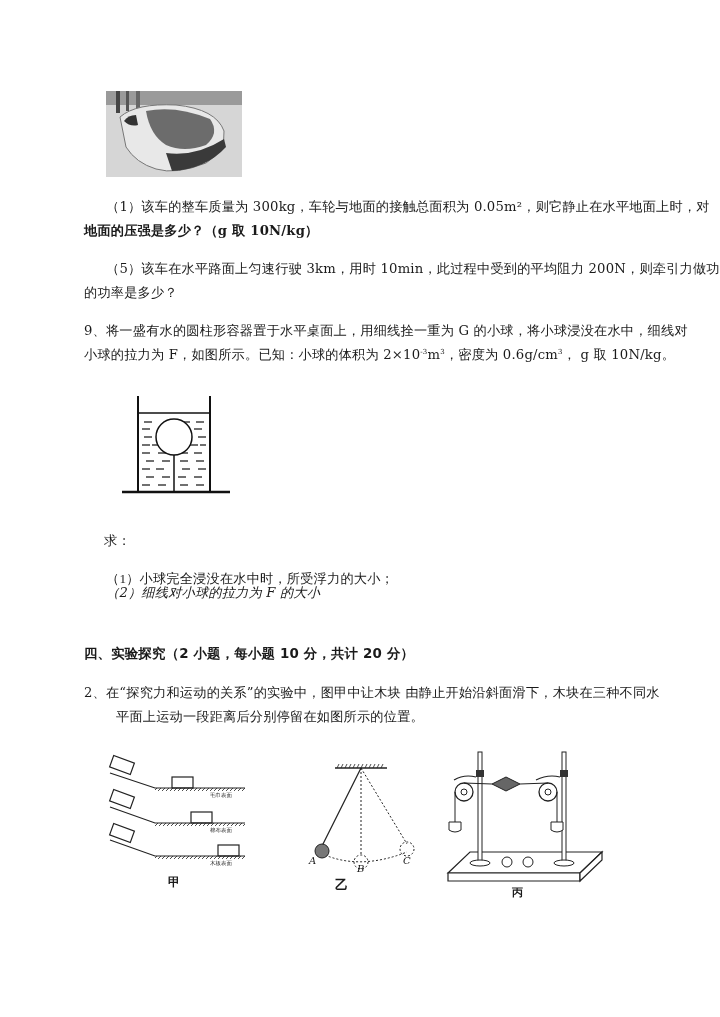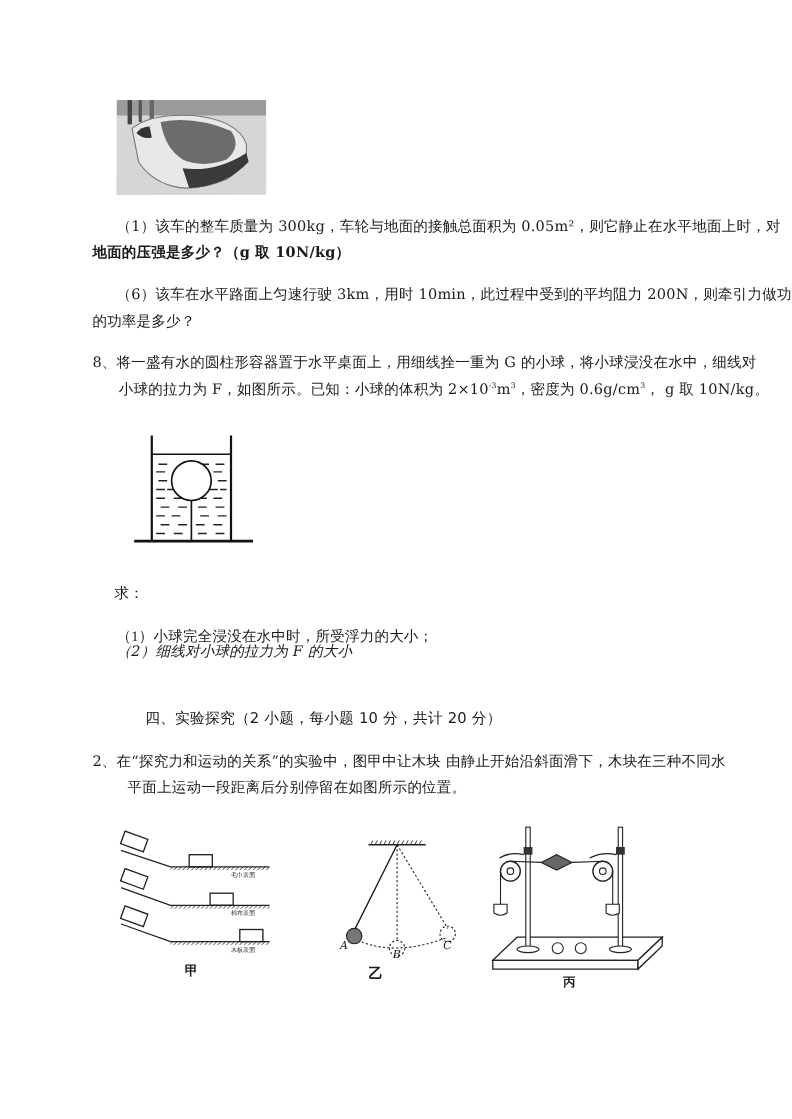--- a/index.html
+++ b/index.html
@@ -1,21 +1,21 @@
 <!DOCTYPE html>
 <html><head>
 <meta charset="utf-8">
 <style>
   html, body { margin: 0; padding: 0; background: #ffffff; }
   body { width: 720px; height: 1017px; position: relative; overflow: hidden;
          font-family: "DejaVu Serif", "Liberation Serif", serif; color: #1a1a1a; }
   .abs { position: absolute; }
   .line { position: absolute; left: 84px; font-size: 13.2px; line-height: 20px; white-space: nowrap; letter-spacing: 0.2px; }
   .indent { left: 106px; }
-  .bold { font-weight: normal; font-family: "DejaVu Sans", "Liberation Sans", sans-serif; font-size: 13.4px; margin-left: 48px; }
+  .bold { font-weight: bold; font-family: "DejaVu Sans", "Liberation Sans", sans-serif; font-size: 13.4px; }
   sup { font-size: 7px; vertical-align: 5px; line-height: 0; }
   .photo { position: absolute; left: 106px; top: 91px; width: 136px; height: 86px;
            background: linear-gradient(160deg, #cfcfcf 0%, #e9e9e9 35%, #bdbdbd 60%, #d8d8d8 100%); overflow: hidden; }
   .fig-label { position: absolute; font-family: "DejaVu Sans", "Liberation Sans", sans-serif; font-weight: bold; font-size: 12px; }
   .tiny { position: absolute; font-size: 5.5px; color: #333; font-family: "DejaVu Sans", "Liberation Sans", sans-serif; white-space: nowrap; }
 </style>
 </head>
 <body>
 
 <div class="photo">
@@ -27,25 +27,25 @@
     <rect x="30" y="0" width="4" height="18" fill="#666"></rect>
     <path d="M14 26 Q30 12 70 14 Q110 18 118 40 Q120 60 100 72 Q70 84 50 78 Q30 72 20 56 Z" fill="#e8e8e8" stroke="#777" stroke-width="1"></path>
     <path d="M40 20 Q70 14 104 28 Q114 42 100 54 Q78 62 60 54 Q44 44 40 20 Z" fill="#6c6c6c"></path>
     <path d="M60 62 Q90 66 118 48 L120 56 Q100 78 66 80 Z" fill="#3a3a3a"></path>
     <path d="M18 30 Q22 24 30 24 L32 34 Q24 36 18 30 Z" fill="#333"></path>
   </svg>
 </div>
 
 <div class="line indent" style="top:197px;">（1）该车的整车质量为 300kg，车轮与地面的接触总面积为 0.05m²，则它静止在水平地面上时，对</div>
 <div class="line" style="top:221px;font-weight:bold;">地面的压强是多少？（g 取 10N/kg）</div>
-<div class="line indent" style="top:259px;">（6）该车在水平路面上匀速行驶 3km，用时 10min，此过程中受到的平均阻力 200N，则牵引力做功</div>
+<div class="line indent" style="top:259px;">（5）该车在水平路面上匀速行驶 3km，用时 10min，此过程中受到的平均阻力 200N，则牵引力做功</div>
 <div class="line" style="top:283px;">的功率是多少？</div>
 
-<div class="line" style="top:321px;">8、将一盛有水的圆柱形容器置于水平桌面上，用细线拴一重为 G 的小球，将小球浸没在水中，细线对</div>
-<div class="line" style="top:345px;margin-left:24px;">
+<div class="line" style="top:321px;">9、将一盛有水的圆柱形容器置于水平桌面上，用细线拴一重为 G 的小球，将小球浸没在水中，细线对</div>
+<div class="line" style="top:345px;">
   <span>小球的拉力为  F，如图所示。已知：小球的体积为  2×10</span><sup>-3</sup><span>m</span><sup>3</sup><span>，密度为  0.6g/cm</span><sup>3</sup><span>，   g  取  10N/kg。</span>
 </div>
 
 <svg class="abs" style="left:118px;top:392px;" width="120" height="106" viewBox="0 0 120 106">
   <line x1="20" y1="4" x2="20" y2="100" stroke="#111" stroke-width="2"></line>
   <line x1="92" y1="4" x2="92" y2="100" stroke="#111" stroke-width="2"></line>
   <line x1="20" y1="21" x2="92" y2="21" stroke="#111" stroke-width="1.3"></line>
   <line x1="4" y1="100" x2="112" y2="100" stroke="#111" stroke-width="2.5"></line>
   <g stroke="#222" stroke-width="1.3">
     <line x1="26" y1="30" x2="34" y2="30"></line>

